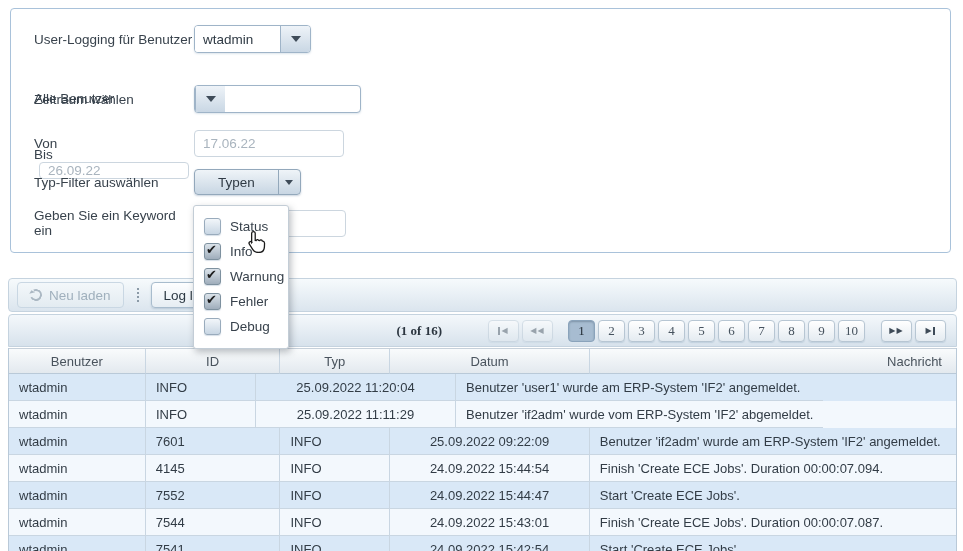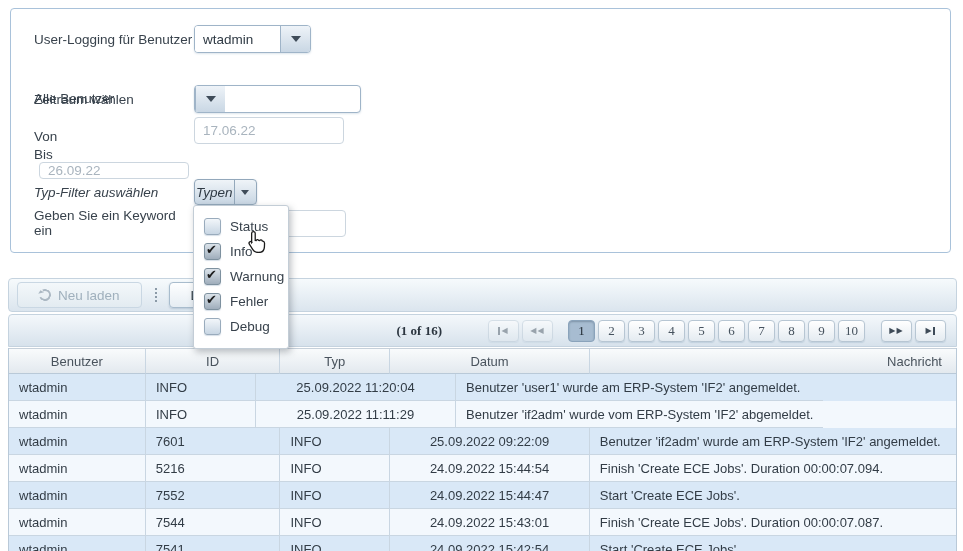--- a/index.html
+++ b/index.html
@@ -32,39 +32,39 @@
 
   
   .txt { height:27px; border:1px solid #ccd6df; border-radius:4px; padding:0 8px; font-size:13.5px;
     font-family:"Liberation Sans", sans-serif; color:#2f3a44; background:#fff; outline:none; }
   .txt.disabled { color:#a9b4be; }
 
   
   .typen-btn { display:inline-flex; align-items:stretch; height:26px; border:1px solid #93a8bb; border-radius:4px;
     background:linear-gradient(#eff4f8,#c8d6e3); overflow:hidden; cursor:pointer;
     box-shadow:0 1px 2px rgba(100,130,160,.35); }
-  .typen-label { display:flex; align-items:center; padding:0 1px; font-size:13.5px; color:#2f3a44; }
+  .typen-label { display:flex; align-items:center; padding:0 23px; font-size:13.5px; color:#2f3a44; }
   .typen-trigger { display:flex; align-items:center; justify-content:center; width:22px;
     border-left:1px solid #93a8bb; }
 
   
   .type-panel { position:absolute; left:193px; top:205px; width:96px; z-index:10;
     background:#fff; border:1px solid #c3cdd6; border-radius:3px; padding:8px 0 9px 0;
     box-shadow:2px 3px 7px rgba(60,70,80,.35); }
   .type-option { display:flex; align-items:center; gap:9px; padding:4px 10px; cursor:pointer; }
   .type-option .type-label { font-size:13.5px; color:#38424c; }
 
   
   .hand-cursor { position:absolute; left:247px; top:230px; z-index:20; pointer-events:none; }
 
   
   .toolbar { position:absolute; left:8px; top:278px; width:949px; height:34px;
     border:1px solid #c5d3df; border-radius:4px; background:linear-gradient(#f6fafc,#dbe5ee);
     display:flex; align-items:center; padding:0 8px; }
-  .btn { display:inline-flex; align-items:center; gap:7px; height:26px; padding:0 21px;
+  .btn { display:inline-flex; align-items:center; gap:7px; height:26px; padding:0 12px;
     border:1px solid #c9d7e3; border-radius:4px; font-size:13.5px; cursor:pointer; white-space:nowrap; }
   .btn-reload { background:linear-gradient(#f3f7fa,#e3ebf1); color:#a0b0bd; }
   .btn-clearlog { background:linear-gradient(#fdfeff,#e6edf3); border-color:#a8bccd; color:#2c3842;
     margin-left:11px; box-shadow:0 1px 2px rgba(100,130,160,.3); }
   .refresh-icon { position:relative; width:12px; height:12px; border:2px solid #abb8c3; border-radius:50%;
     border-left-color:transparent; transform:rotate(20deg); }
   .refresh-icon::after { content:''; position:absolute; left:-5px; top:-2px;
     border:3px solid transparent; border-bottom-color:#abb8c3; transform:rotate(-35deg); }
   .toolbar-sep { width:4px; height:16px; margin-left:12px;
     background-image:radial-gradient(circle, #8b9aa7 1px, transparent 1.2px);
@@ -125,31 +125,31 @@
 
     <div class="form-row" style="top:76px; height:28px;">
       <span class="form-label">Zeitraum wählen</span>
       <span class="dropdown" style="width:167px;">
         <span class="dd-trigger">
             <span class="tri-down"></span>
           </span>
       </span>
     </div>
 
-    <div class="form-row" style="top:108px; height:27px;align-items:flex-end;">
+    <div class="form-row" style="top:121px; height:27px;">
       <span class="form-label">Von</span>
       <input class="txt disabled" style="width: 150px;" readonly="" value="17.06.22">
     </div>
 
     <div class="form-row" style="top:138px; height:27px;flex-direction:column;">
       <span class="form-label">Bis</span>
       <input class="txt disabled" style="width: 150px;" readonly="" value="26.09.22">
     </div>
 
-    <div class="form-row" style="top:170px; height:26px;font-style:italic;">
+    <div class="form-row" style="top:160px; height:26px;">
       <span class="form-label">Typ-Filter auswählen</span>
       <span class="typen-btn">
         <span class="typen-label">Typen</span>
         <span class="typen-trigger">
             <span class="tri-down" style="border-left-width:4px;border-right-width:4px;border-top-width:5px;"></span>
           </span>
       </span>
     </div>
 
     <div class="form-row" style="top:200px; height:28px;">
@@ -272,21 +272,21 @@
         </div>
         <div class="t-row">
           <div class="t-cell col-0">wtadmin</div>
           <div class="t-cell col-1">7601</div>
           <div class="t-cell col-2">INFO</div>
           <div class="t-cell col-3">25.09.2022 09:22:09</div>
           <div class="t-cell col-4">Benutzer 'if2adm' wurde am ERP-System 'IF2' angemeldet.</div>
         </div>
         <div class="t-row">
           <div class="t-cell col-0">wtadmin</div>
-          <div class="t-cell col-1">5216</div>
+          <div class="t-cell col-1">4145</div>
           <div class="t-cell col-2">INFO</div>
           <div class="t-cell col-3">24.09.2022 15:44:54</div>
           <div class="t-cell col-4">Finish 'Create ECE Jobs'. Duration 00:00:07.094.</div>
         </div>
         <div class="t-row">
           <div class="t-cell col-0">wtadmin</div>
           <div class="t-cell col-1">7552</div>
           <div class="t-cell col-2">INFO</div>
           <div class="t-cell col-3">24.09.2022 15:44:47</div>
           <div class="t-cell col-4">Start 'Create ECE Jobs'.</div>

